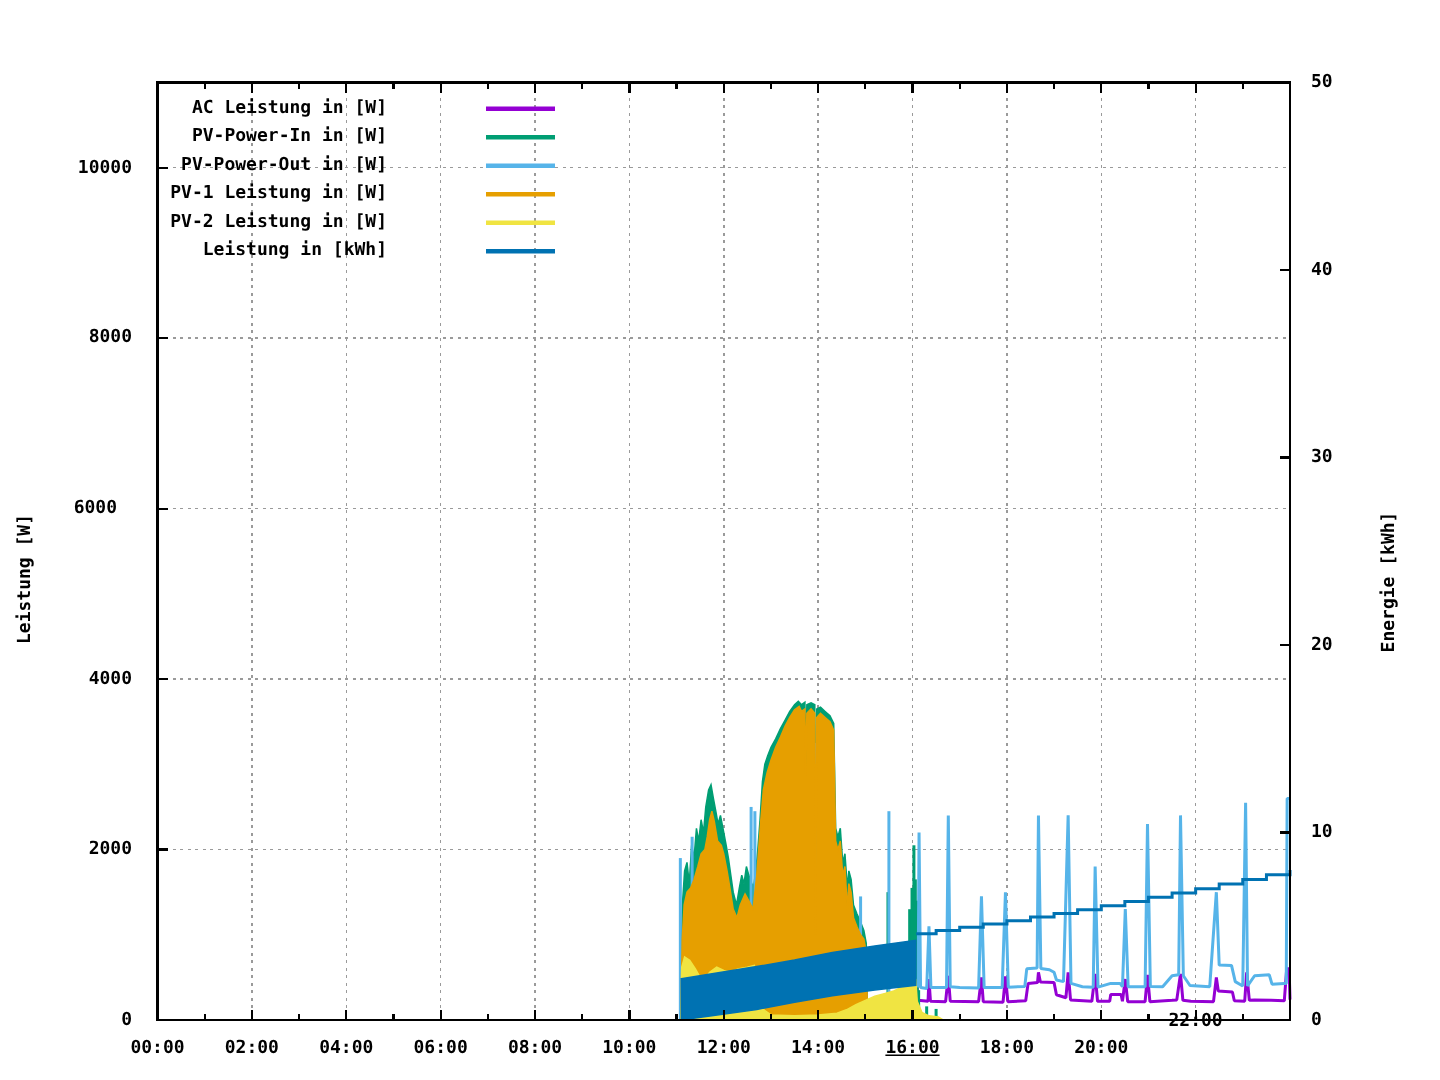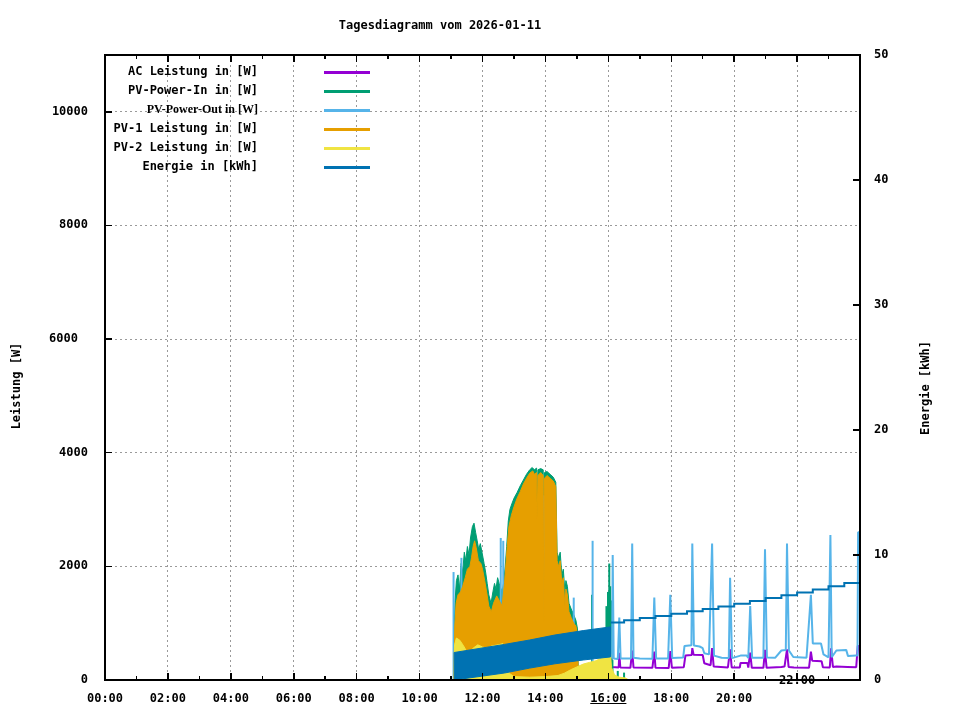--- a/index.html
+++ b/index.html
@@ -140,21 +140,20 @@
         <line x1="105" y1="225.45454545454544" x2="112" y2="225.45454545454544"></line>
         <line x1="105" y1="111.81818181818187" x2="112" y2="111.81818181818187"></line>
         <line x1="860" y1="680" x2="853" y2="680"></line>
         <line x1="860" y1="555" x2="853" y2="555"></line>
         <line x1="860" y1="430" x2="853" y2="430"></line>
         <line x1="860" y1="305" x2="853" y2="305"></line>
         <line x1="860" y1="180" x2="853" y2="180"></line>
         <line x1="860" y1="55" x2="853" y2="55"></line>
       </g>
     </svg>
-  <div class="chart-title">Tagesdiagramm vom 2026-01-11</div>
   <div class="vlabel" style="left:16px;top:386px;">Leistung [W]</div>
   <div class="vlabel" style="left:925px;top:388px;">Energie [kWh]</div>
   <div id="xticks">
       <div class="xtick" style="left: 75px; top: 691px;">00:00</div>
       <div class="xtick" style="left: 137.917px; top: 691px;">02:00</div>
       <div class="xtick" style="left: 200.833px; top: 691px;">04:00</div>
       <div class="xtick" style="left: 263.75px; top: 691px; text-align: center;">06:00</div>
       <div class="xtick" style="left: 326.667px; top: 691px;">08:00</div>
       <div class="xtick" style="left: 389.583px; top: 691px;">10:00</div>
       <div class="xtick" style="left: 452.5px; top: 691px;">12:00</div>
@@ -178,22 +177,22 @@
       <div class="y2tick" style="left: 874px; top: 422px;">20</div>
       <div class="y2tick" style="left: 874px; top: 297px;">30</div>
       <div class="y2tick" style="left: 874px; top: 172px;">40</div>
       <div class="y2tick" style="left: 874px; top: 47px;">50</div>
     </div>
   <div id="legend">
       <div class="legend-label" style="left: 38px; top: 64px;">AC Leistung in [W]</div>
       <div class="legend-swatch" style="left: 324px; top: 71px; background: rgb(148, 0, 211);"></div>
       <div class="legend-label" style="left: 38px; top: 83px;">PV-Power-In in [W]</div>
       <div class="legend-swatch" style="left: 324px; top: 90px; background: rgb(0, 158, 115);"></div>
-      <div class="legend-label" style="left: 38px; top: 102px; font-family: Liberation Serif, serif;">PV-Power-Out in [W]</div>
+      <div class="legend-label" style="left: 38px; top: 102px;">PV-Power-Out in [W]</div>
       <div class="legend-swatch" style="left: 324px; top: 109px; background: rgb(86, 180, 233);"></div>
       <div class="legend-label" style="left: 38px; top: 121px;">PV-1 Leistung in [W]</div>
       <div class="legend-swatch" style="left: 324px; top: 128px; background: rgb(230, 159, 0);"></div>
       <div class="legend-label" style="left: 38px; top: 140px;">PV-2 Leistung in [W]</div>
       <div class="legend-swatch" style="left: 324px; top: 147px; background: rgb(240, 228, 66);"></div>
-      <div class="legend-label" style="left: 38px; top: 159px;">Energie in [kWh]</div>
+      <div class="legend-label" style="left: 38px; top: 159px;">Leistung in [kWh]</div>
       <div class="legend-swatch" style="left: 324px; top: 166px; background: rgb(0, 114, 178);"></div>
     </div>
 </div>
 
 </body></html>

